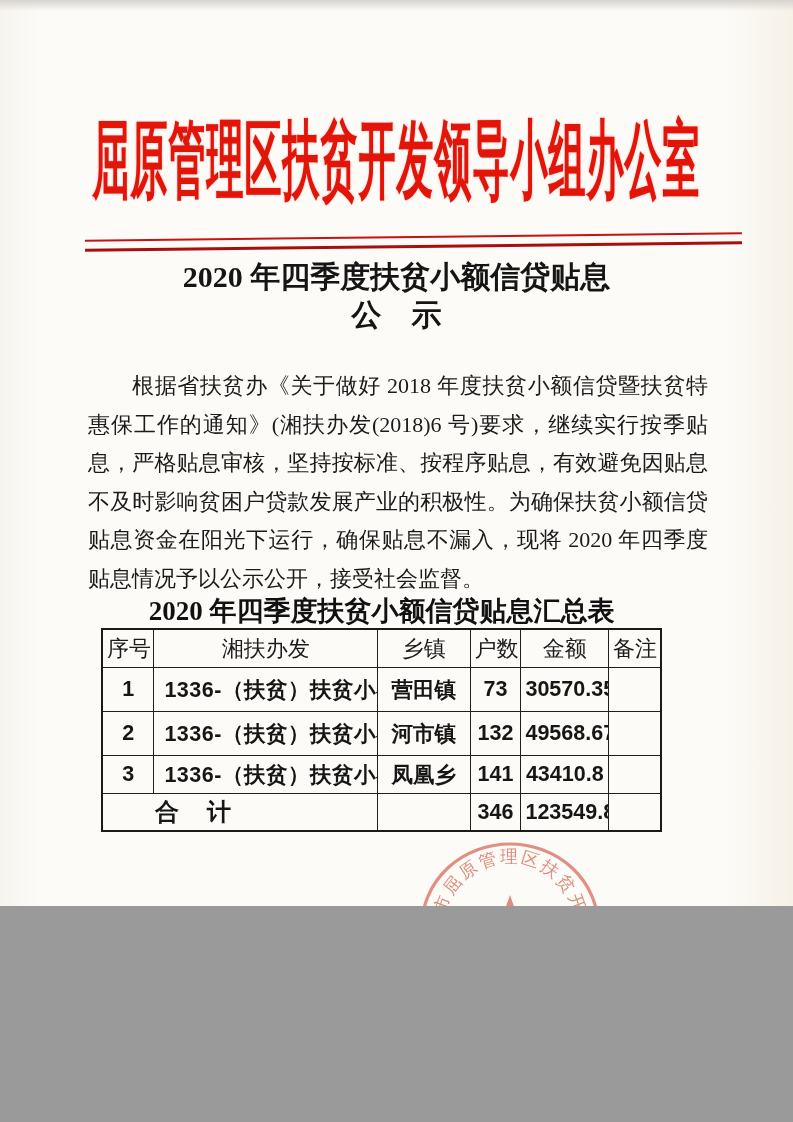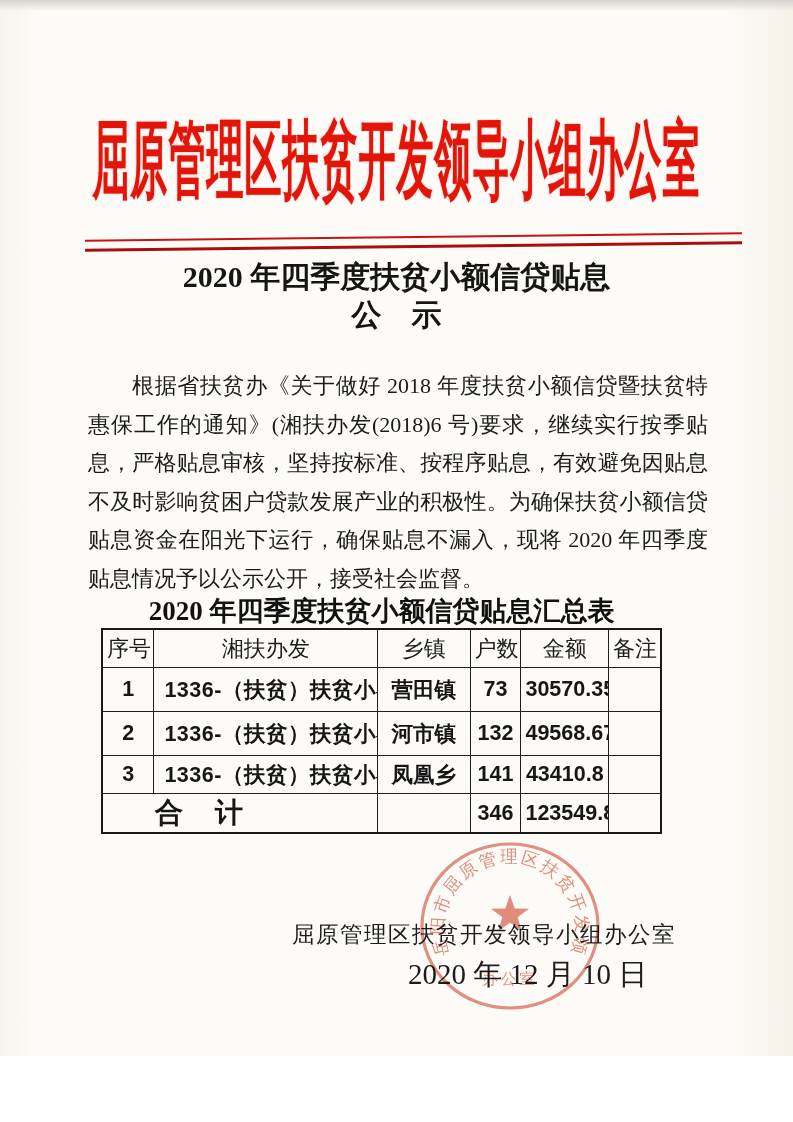--- a/index.html
+++ b/index.html
@@ -1,18 +1,18 @@
 <!DOCTYPE html>
 <html><head>
 <meta charset="utf-8">
 <style>
   html,body{margin:0;padding:0;background:#9a9a9a;}
   .page{
     position:relative;
-    width:793px;height:1122px;
+    width:793px;height:906px;
     margin:0 auto;
     overflow:hidden;
     background:
       linear-gradient(180deg,#d7d3ce 0,rgba(215,211,206,0) 11px),
       linear-gradient(270deg,rgba(236,226,206,.38),rgba(236,226,206,0) 70px),
       linear-gradient(90deg,rgba(230,224,212,.25),rgba(230,224,212,0) 40px),
       #fcfbf8;
     font-family:"Liberation Serif","DejaVu Serif",serif;
     color:#1c1c1c;
   }
@@ -70,21 +70,21 @@
     height:43px;text-align:center;
     font-family:"Liberation Sans","DejaVu Sans",sans-serif;
     font-size:21.5px;font-weight:600;color:#161616;
   }
   table.summary tr.r3 td{height:37px;}
   table.summary td.type-cell{text-align:left;padding-left:10px;letter-spacing:.5px;}
   table.summary tr.total td{height:36px;}
   table.summary td.total-label{
     text-align:left;padding-left:52px;
     font-family:"Liberation Serif","DejaVu Serif",serif;
-    font-size:28px;font-weight:bold;letter-spacing:2px;
+    font-size:24px;font-weight:bold;letter-spacing:2px;
   }
   
   .attachment{position:absolute;top:855px;left:99px;font-size:24.5px;letter-spacing:1px;}
   .signature{position:absolute;top:919px;left:292px;font-size:22.5px;letter-spacing:1.5px;white-space:nowrap;}
   .sig-date{position:absolute;top:955px;left:408px;width:210px;text-align:center;font-size:29px;white-space:nowrap;}
   
   .seal{position:absolute;top:838px;left:417px;mix-blend-mode:multiply;opacity:.88;}
   .seal text{font-family:"Liberation Serif","DejaVu Serif",serif;}
   
   .footer{position:absolute;top:1056px;left:0;right:0;height:66px;background:#ffffff;}

